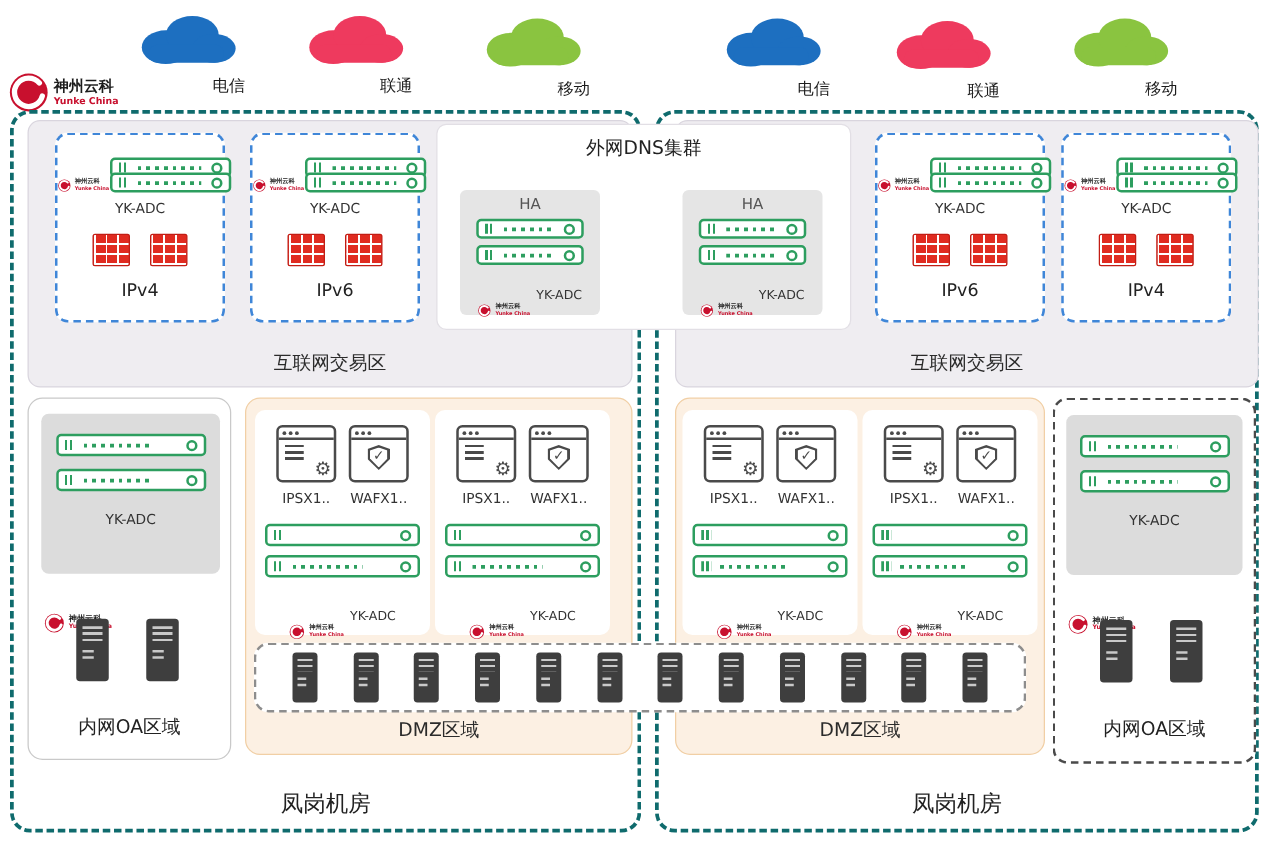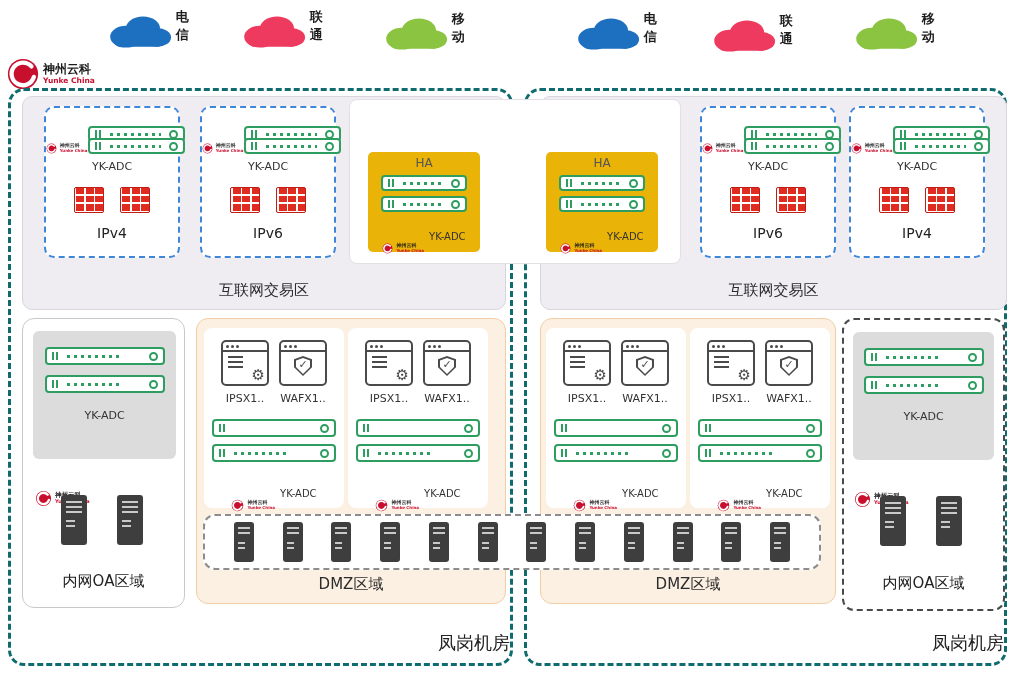--- a/index.html
+++ b/index.html
@@ -8,31 +8,31 @@
 
   
   .bigbox{position:absolute;border:3px dashed #0f6b6d;border-radius:16px;z-index:1;box-sizing:border-box;}
   .zone{position:absolute;background:#efedf1;border:1px solid #d9d5de;border-radius:10px;z-index:2;}
   .zone-label{position:absolute;left:0;right:0;bottom:9px;text-align:center;font-size:15px;color:#2b2b2b;}
   .vbox{position:absolute;width:136px;height:152px;background:#fff;border:2px dashed #3f86d8;border-radius:10px;
         display:flex;flex-direction:column;align-items:center;z-index:3;box-sizing:border-box;}
   .dnsbox{position:absolute;left:349px;top:99px;width:330px;height:163px;background:#fff;
           border:1px solid #e2dfe5;border-radius:8px;z-index:4;}
   .dns-title{text-align:center;margin-top:9px;font-size:15px;color:#222;}
-  .habox{position:absolute;top:52px;width:112px;height:100px;background:#eab308;border-radius:5px;
+  .habox{position:absolute;top:52px;width:112px;height:100px;background:#e5e5e5;border-radius:5px;
          display:flex;flex-direction:column;align-items:center;}
   .ha-label{font-size:12px;color:#555;margin-top:4px;}
   .oabox{position:absolute;background:#fff;border-radius:12px;z-index:3;box-sizing:border-box;}
   .graybox{position:absolute;background:#dcdcdc;border-radius:6px;display:flex;flex-direction:column;align-items:center;}
   .dmz{position:absolute;background:#fcf0e3;border:1px solid #f1cfa5;border-radius:12px;z-index:2;}
   .card{position:absolute;width:140px;height:180px;background:#fff;border-radius:8px;
         display:flex;flex-direction:column;align-items:center;z-index:3;}
   .strip{position:absolute;left:203px;top:514px;width:618px;height:56px;background:#fff;border:2px dashed #8d8d8d;
          border-radius:12px;display:flex;align-items:center;justify-content:space-evenly;z-index:6;box-sizing:border-box;}
-  .dc-label{position:absolute;left:0;right:0;bottom:8px;text-align:right;font-size:18px;color:#222;z-index:2;}
+  .dc-label{position:absolute;left:0;right:0;bottom:8px;text-align:center;font-size:18px;color:#222;z-index:2;}
 
   
   .appl{box-sizing:border-box;height:18px;border:2px solid #2d9e5f;border-radius:4px;background:#fff;
         display:flex;align-items:center;padding:0 5px;flex:none;}
   .appl .grill{width:8px;height:8px;background:repeating-linear-gradient(90deg,#2d9e5f 0 2px,transparent 2px 4px);flex:none;}
   .appl .dots{height:3px;background:repeating-linear-gradient(90deg,#2d9e5f 0 3px,transparent 3px 7px);
               flex:1;max-width:56px;margin:0 8px 0 7px;}
   .appl .ring{width:9px;height:9px;border:2px solid #2d9e5f;border-radius:50%;box-sizing:border-box;margin-left:auto;flex:none;}
   .stack{display:flex;flex-direction:column;width:104px;}
   .stack .appl{width:97px;height:16px;}
@@ -71,21 +71,21 @@
   
   .logo{display:inline-flex;align-items:center;gap:3px;flex:none;margin-top:25px;}
   .logo .txt{display:flex;flex-direction:column;line-height:1.15;}
   .logo .cn{color:#1c1c1c;font-weight:bold;}
   .logo .en{color:#c8102e;font-weight:bold;font-style:normal;}
   .logo.lg .cn{font-size:12px;}  .logo.lg .en{font-size:7.5px;}
   .logo.sm .cn{font-size:6.5px;} .logo.sm .en{font-size:5px;}
   .logo.xs .cn{font-size:5px;}   .logo.xs .en{font-size:4px;}
 
   
-  .cloud{position:absolute;width:92px;display:flex;flex-direction:row;align-items:flex-start;font-weight:bold;}
+  .cloud{position:absolute;width:92px;display:flex;flex-direction:column;align-items:flex-end;}
   .cloud .clabel{font-size:13px;color:#1d1d1d;margin-top:2px;}
 
   
   .ykadc{font-size:11px;color:#333;}
   .ipvlabel{font-size:14px;color:#222;}
   .vbox .vrow{margin-top:10px;display:flex;align-items:flex-end;gap:1px;}
   .vbox .ykadc{margin-top:6px;}
   .vbox .fwrow{display:flex;gap:16px;margin-top:14px;}
   .vbox .ipvlabel{margin-top:12px;}
   .card .icons{display:flex;gap:10px;margin-top:12px;}
@@ -325,20 +325,21 @@
     </div>
     <span class="ykadc">YK-ADC</span>
     <div class="fwrow">
       <span class="fw"></span>
       <span class="fw"></span>
     </div>
     <span class="ipvlabel">IPv4</span>
   </div>
 
   <div class="dnsbox">
+    <div class="dns-title">外网DNS集群</div>
     <div class="habox" style="left:18px;">
       <span class="ha-label">HA</span>
       <div class="appl">
           <span class="grill"></span>
           <span class="dots"></span>
           <span class="ring"></span>
         </div>
       <div class="appl">
           <span class="grill"></span>
           <span class="dots"></span>

